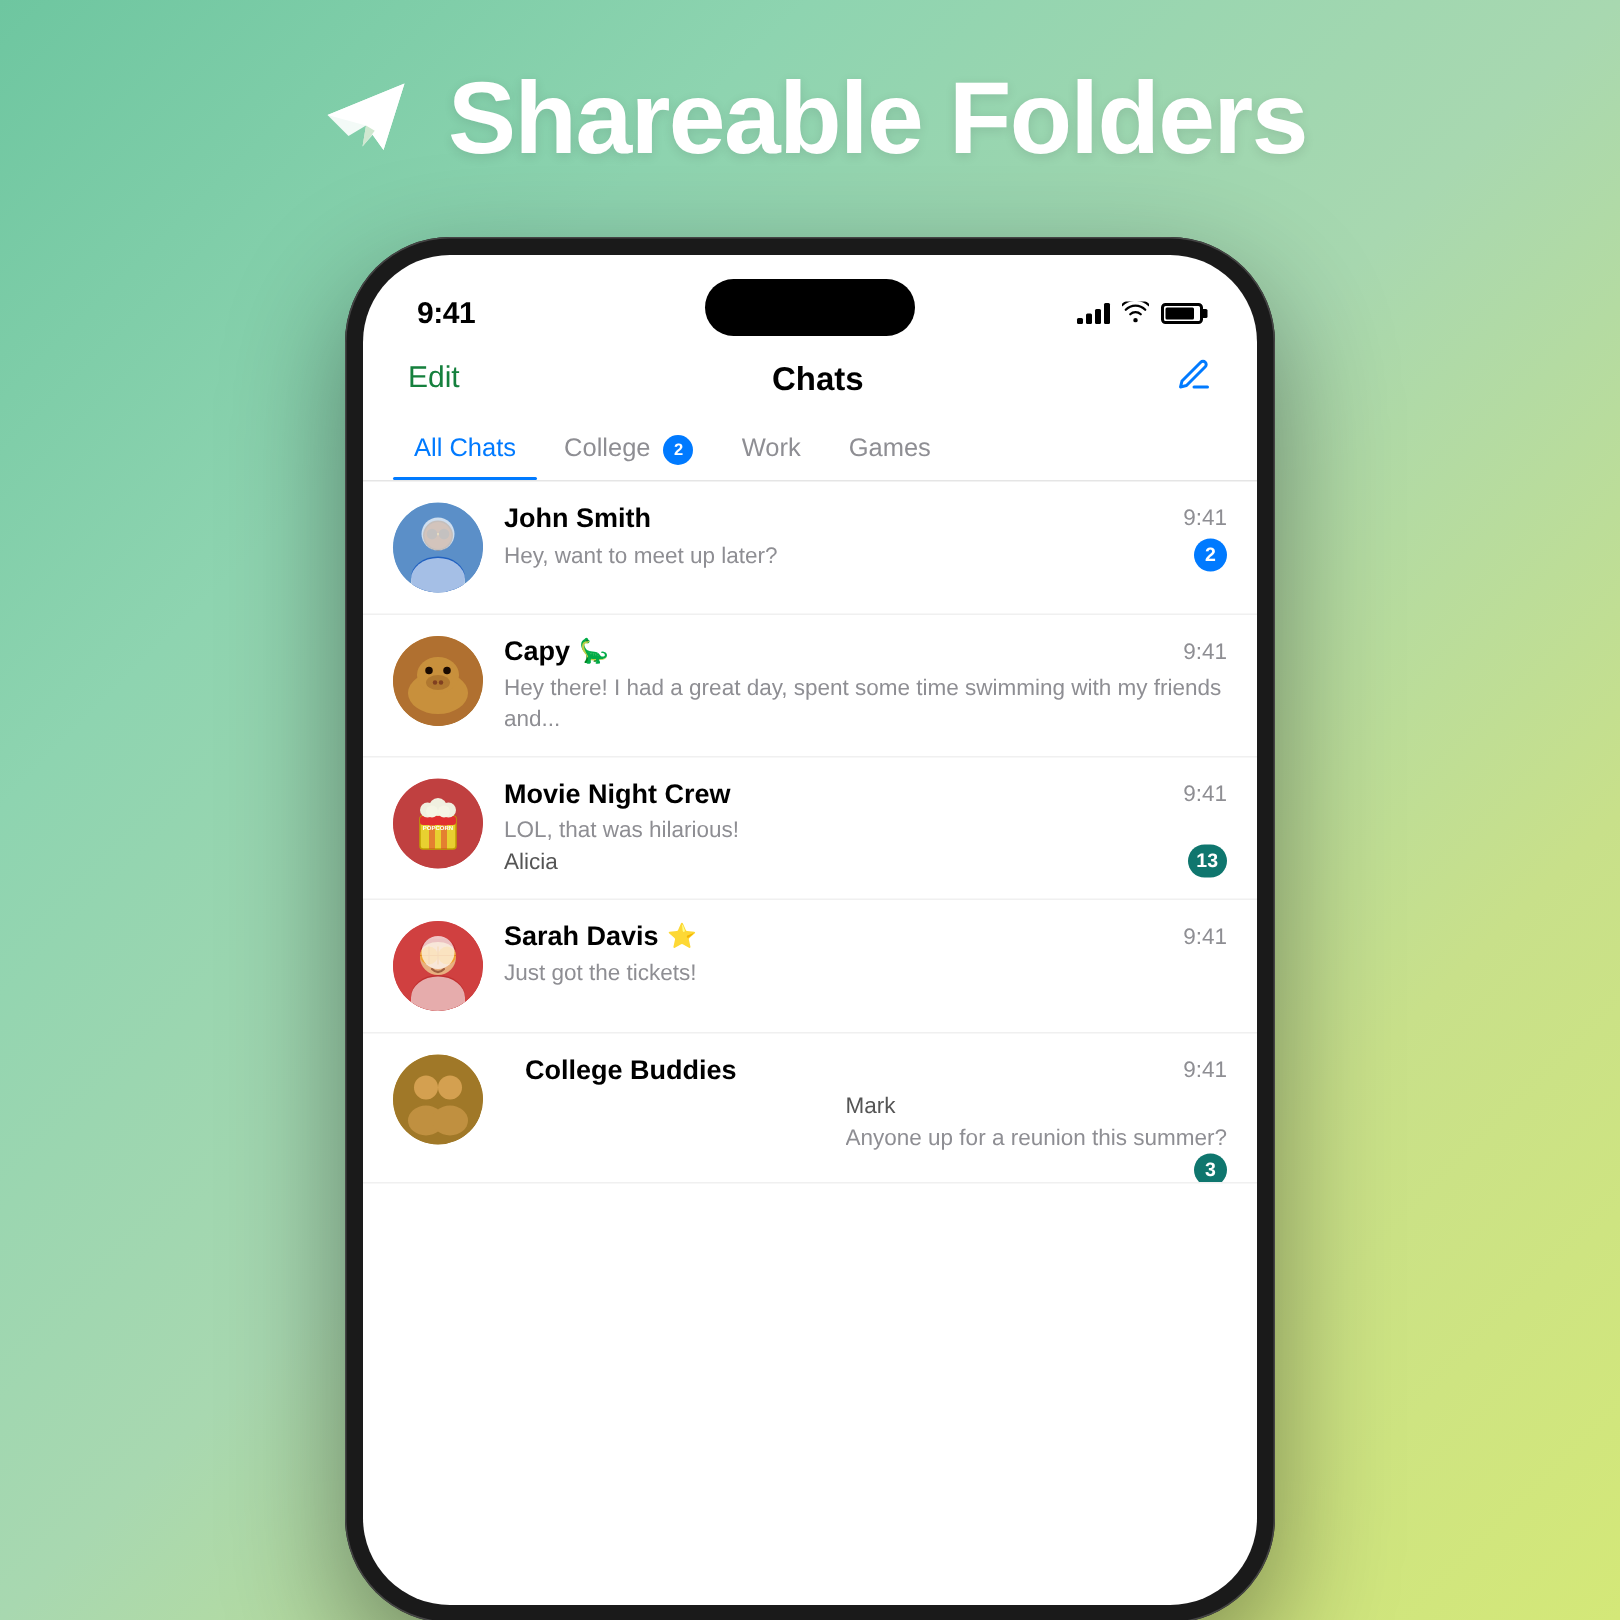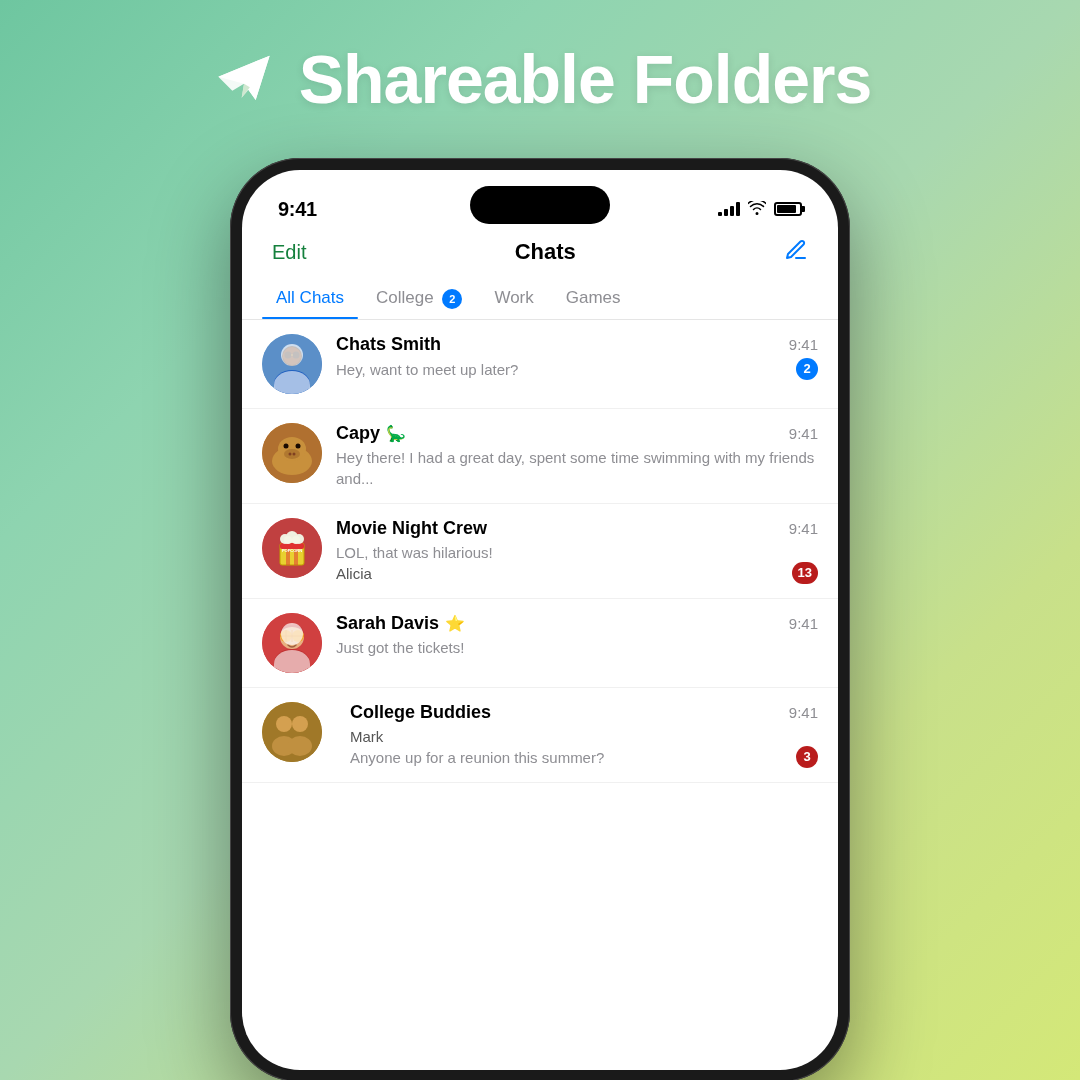--- a/index.html
+++ b/index.html
@@ -294,21 +294,21 @@
       color: white;
       font-size: 13px;
       font-weight: 600;
       min-width: 22px;
       height: 22px;
       border-radius: 11px;
       padding: 0 6px;
     }
 
     .unread-badge.muted {
-      background: #b91c1c;
+      background: #0f766e;
     }
 
     
     .avatar-person {
       position: relative;
       overflow: hidden;
     }
 
     .avatar-person::before {
       content: '';
@@ -428,21 +428,21 @@
 
               <circle cx="30" cy="22" r="9" fill="#6b3a20"></circle>
 
               <circle cx="26" cy="21" r="3.5" fill="#303030" opacity="0.85"></circle>
               <circle cx="34" cy="21" r="3.5" fill="#303030" opacity="0.85"></circle>
               <line x1="29.5" y1="21" x2="30.5" y2="21" stroke="#c0a030" stroke-width="1.5"></line>
             </svg>
           </div>
           <div class="chat-info">
             <div class="chat-name-row">
-              <span class="chat-name">Chats Smith</span>
+              <span class="chat-name">John Smith</span>
               <span class="chat-time">9:41</span>
             </div>
             <div style="display:flex; justify-content:space-between; align-items:flex-end;">
               <span class="chat-preview">Hey, want to meet up later?</span>
               <span class="unread-badge" style="flex-shrink:0; margin-left:8px;">2</span>
             </div>
           </div>
         </div>
 
         <div class="chat-item">
@@ -555,21 +555,21 @@
               <circle cx="38" cy="22" r="8" fill="#d4a050"></circle>
               <ellipse cx="22" cy="44" rx="12" ry="10" fill="#c09040"></ellipse>
               <ellipse cx="38" cy="44" rx="12" ry="10" fill="#c09040"></ellipse>
             </svg>
           </div>
           <div class="chat-info">
             <div class="chat-name-row">
               <span class="chat-name">College Buddies</span>
               <span class="chat-time">9:41</span>
             </div>
-            <div style="display:flex; justify-content:space-between; align-items:flex-end;">
+            <div style="display:flex; justify-content:space-between; align-items:flex-end;flex-direction:column;">
               <div style="flex:1; min-width:0;">
                 <span class="chat-preview" style="color:#555; font-size:15px; display:block;">
                   <span>Mark</span>
                 </span>
                 <span class="chat-preview">Anyone up for a reunion this summer?</span>
               </div>
               <span class="unread-badge muted" style="flex-shrink:0; margin-left:8px;">3</span>
             </div>
           </div>
         </div>

